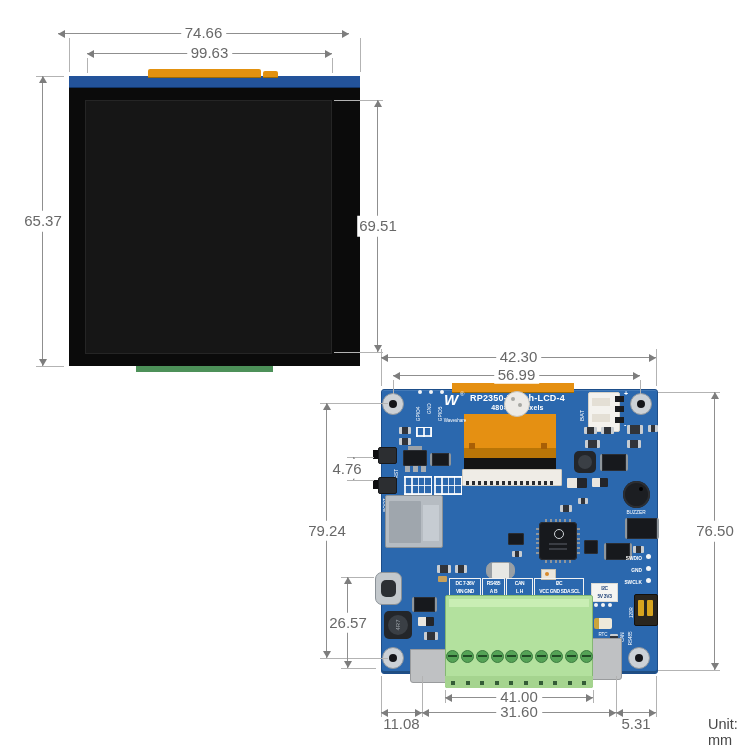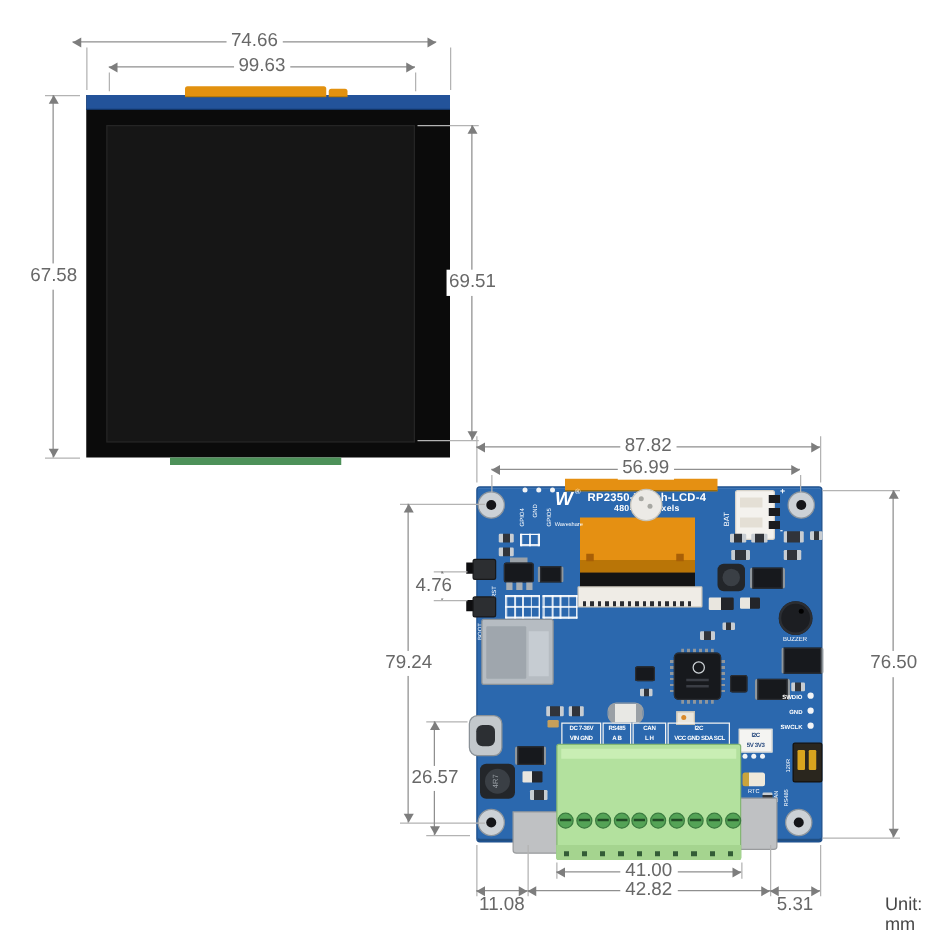--- a/index.html
+++ b/index.html
@@ -82,21 +82,21 @@
   <div class="dim-h" style="left:87px;top:53px;width:245px;">
     <span class="arr arr-l"></span>
     <span class="arr arr-r"></span>
     <span class="dlab dlab-h">99.63</span>
   </div>
   <div class="ext-h" style="left:36px;top:76px;width:28px;"></div>
   <div class="ext-h" style="left:36px;top:366px;width:28px;"></div>
   <div class="dim-v" style="left:42px;top:76px;height:290px;">
     <span class="arr arr-t"></span>
     <span class="arr arr-b"></span>
-    <span class="dlab dlab-v">67.58</span>
+    <span class="dlab dlab-v">65.37</span>
   </div>
   <div class="ext-h" style="left:334px;top:100px;width:49px;"></div>
   <div class="ext-h" style="left:334px;top:352px;width:49px;"></div>
   <div class="dim-v" style="left:377px;top:100px;height:252px;">
     <span class="arr arr-t"></span>
     <span class="arr arr-b"></span>
     <span class="dlab dlab-v">69.51</span>
   </div>
 </div>
 
@@ -270,21 +270,21 @@
   <div class="screw" style="left:565px;top:650px;"></div>
   <div class="screw" style="left:580px;top:650px;"></div>
   <div class="abs" style="left:445px;top:676px;width:148px;height:12px;background:#a5d48f;border-radius:0 0 2px 2px;"></div>
   <div class="abs" style="left:451px;top:681px;width:136px;height:4px;background:repeating-linear-gradient(90deg,#335c36 0 4px,transparent 4px 14.6px);"></div>
 
   <div class="ext-v" style="left:381px;top:349px;height:37px;"></div>
   <div class="ext-v" style="left:656px;top:349px;height:37px;"></div>
   <div class="dim-h" style="left:381px;top:357px;width:275px;">
     <span class="arr arr-l"></span>
     <span class="arr arr-r"></span>
-    <span class="dlab dlab-h">87.82</span>
+    <span class="dlab dlab-h">42.30</span>
   </div>
   <div class="ext-v" style="left:393px;top:380px;height:14px;"></div>
   <div class="ext-v" style="left:640px;top:380px;height:14px;"></div>
   <div class="dim-h" style="left:393px;top:375px;width:247px;">
     <span class="arr arr-l"></span>
     <span class="arr arr-r"></span>
     <span class="dlab dlab-h">56.99</span>
   </div>
   <div class="ext-h" style="left:658px;top:392px;width:62px;"></div>
   <div class="ext-h" style="left:658px;top:670px;width:62px;"></div>
@@ -321,21 +321,21 @@
     <span class="arr arr-r"></span>
     <span class="dlab dlab-h">41.00</span>
   </div>
   <div class="ext-v" style="left:381px;top:676px;height:41px;"></div>
   <div class="ext-v" style="left:422px;top:676px;height:41px;"></div>
   <div class="ext-v" style="left:616px;top:676px;height:41px;"></div>
   <div class="ext-v" style="left:656px;top:676px;height:41px;"></div>
   <div class="dim-h" style="left:422px;top:712px;width:194px;">
     <span class="arr arr-l"></span>
     <span class="arr arr-r"></span>
-    <span class="dlab dlab-h">42.82</span>
+    <span class="dlab dlab-h">31.60</span>
   </div>
   <div class="dim-h" style="left:381px;top:712px;width:41px;">
     <span class="arr arr-l"></span>
     <span class="arr arr-r"></span>
     <span class="dlab dlab-below">11.08</span>
   </div>
   <div class="dim-h" style="left:616px;top:712px;width:40px;">
     <span class="arr arr-l"></span>
     <span class="arr arr-r"></span>
     <span class="dlab dlab-below">5.31</span>

